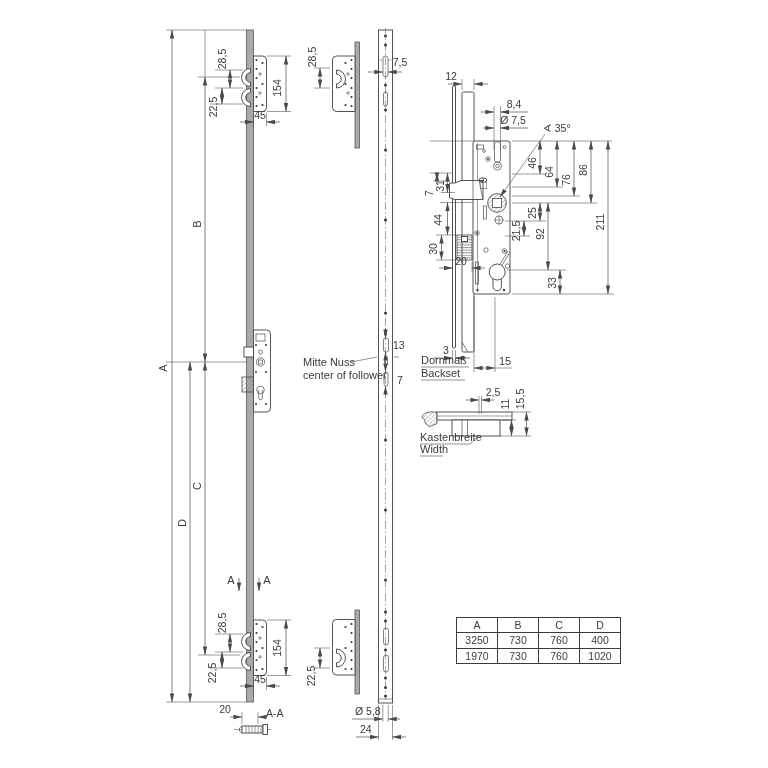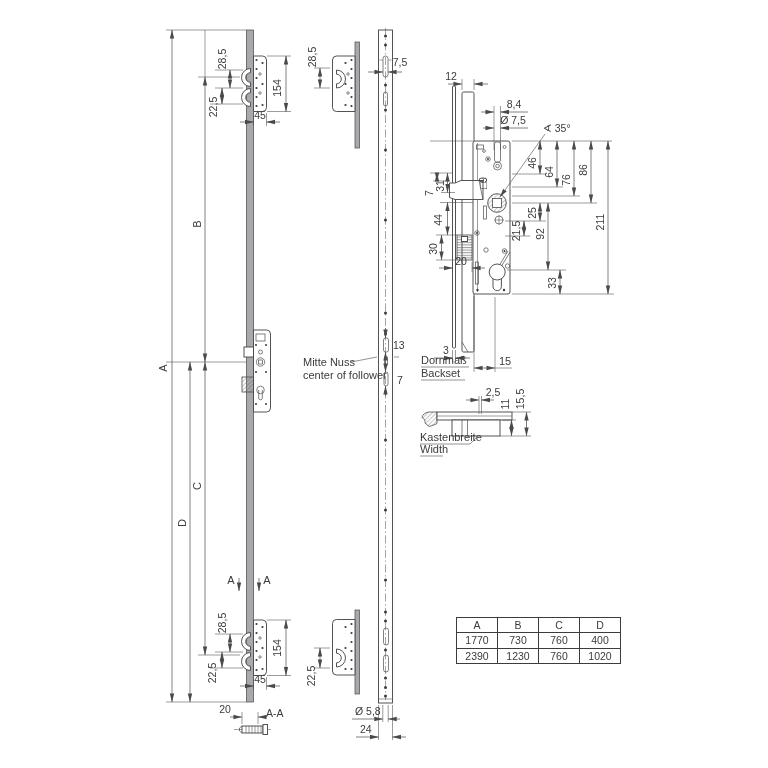--- a/index.html
+++ b/index.html
@@ -440,26 +440,26 @@
 
 <table id="size-table">
   <tbody>
         <tr>
     <td>A</td>
     <td>B</td>
     <td>C</td>
     <td>D</td>
   </tr>
   <tr>
-    <td>1770</td>
+    <td>3250</td>
     <td>730</td>
     <td>760</td>
     <td>400</td>
   </tr>
   <tr>
-    <td>2390</td>
-    <td>1230</td>
+    <td>1970</td>
+    <td>730</td>
     <td>760</td>
     <td>1020</td>
   </tr>
 </tbody>
     </table>
 </div>
 
 </body></html>

